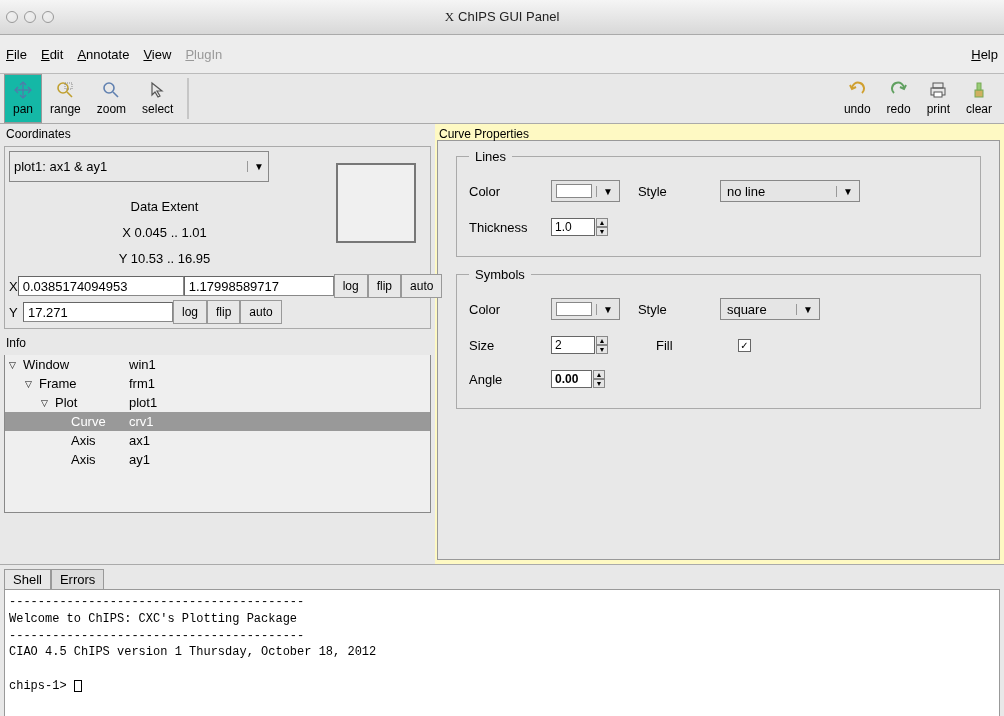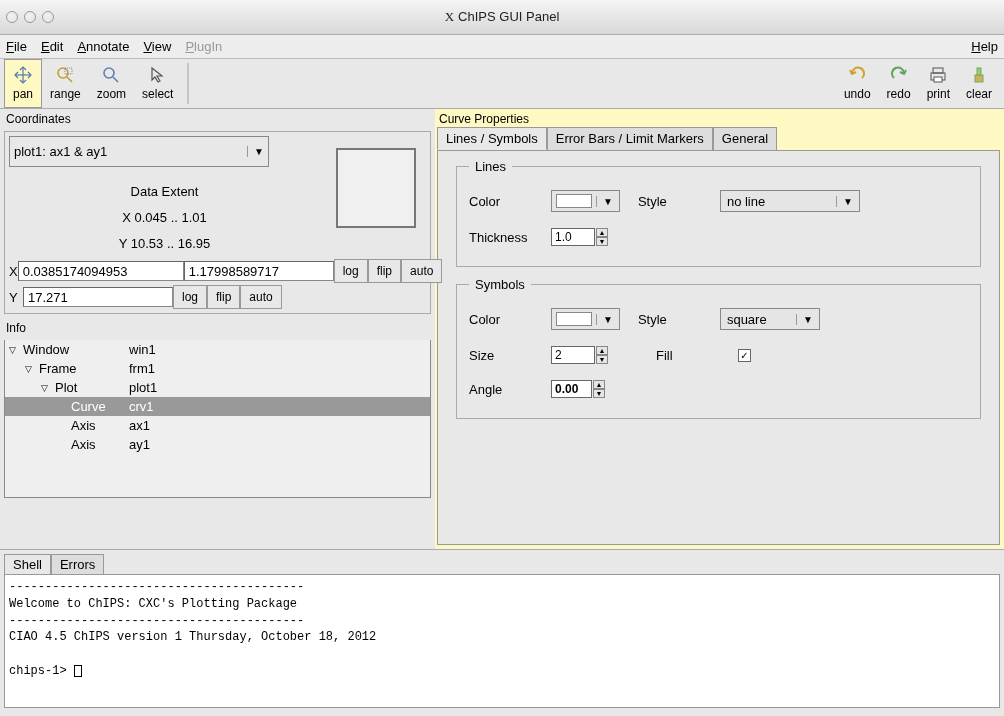--- a/index.html
+++ b/index.html
@@ -25,36 +25,36 @@
   width: 12px; height: 12px; border-radius: 6px;
   background: radial-gradient(circle at 35% 30%, #fff6, #0000), #e6e6e6;
   border: 1px solid #999;
 }
 .title-center {
   position: absolute; left: 0; right: 0; text-align: center;
   font-size: 13px; color: #222; pointer-events: none;
 }
 .title-x { font-family: serif; margin-right: 4px; }
 .menubar {
-  height: 24px; background: #ededed; border-bottom: 1px solid #bbb;
+  height: 39px; background: #ededed; border-bottom: 1px solid #bbb;
   display: flex; align-items: center; padding: 0 6px; gap: 14px;
 }
 .menubar span { font-size: 13px; text-decoration: underline; text-decoration-color: #0000; cursor: default;}
 .menubar span:first-letter { text-decoration: underline; }
 .menubar .help { margin-left: auto; }
 .menubar .disabled { color: #999; }
 .toolbar {
   height: 50px; background: #e8e8e8; border-bottom: 1px solid #aaa;
   display: flex; align-items: stretch; padding: 0 4px;
 }
 .toolbtn {
   display: flex; flex-direction: column; align-items: center; justify-content: center;
   padding: 2px 8px; gap: 3px; font-size: 12px;
 }
-.toolbtn.active { background: #fef9c3; border: 1px solid #999; }
+.toolbtn.active { background: #14b8a6; border: 1px solid #999; }
 .toolbtn-icon { width: 18px; height: 18px; display: flex; align-items:center; justify-content:center; font-size: 15px;}
 .toolbar-right { margin-left: auto; display: flex; }
 .toolbar-div { border-left: 2px solid #c6c6c6; margin: 4px 6px; }
 .columns { display: flex; height: 440px; }
 .leftcol { width: 435px; background: #e8e8e8; display: flex; flex-direction: column; padding: 2px 4px 4px 4px; gap: 6px;}
 .rightcol { flex: 1; background: #fef9c3; display:flex; flex-direction: column; padding: 2px 4px 4px 2px;}
 .group-label { font-size: 12px; color: #000; padding-left: 2px; position: relative; top:1px; }
 .group-frame { border: 1px solid #aaa; background: #e8e8e8; padding: 4px; position: relative;}
 .coord-top { display: flex; gap: 16px; align-items:flex-start;}
 .combo {
@@ -313,25 +313,20 @@
               <span>Axis</span>
             </div>
             <div>ay1</div>
           </div>
         </div>
     </div>
   </div>
 
   <div class="rightcol">
     <span class="group-label">Curve Properties</span>
-    <div class="prop-tabs">
-      <div class="tab active">Lines / Symbols</div>
-      <div class="tab">Error Bars / Limit Markers</div>
-      <div class="tab">General</div>
-    </div>
     <div class="prop-panel">
       <fieldset>
         <legend>Lines</legend>
         <div class="form-row">
           <label>Color</label>
           <div class="colorswatch">
             <div class="sw"></div>
             <span class="arrow">▼</span>
           </div>
           <label>Style</label>

